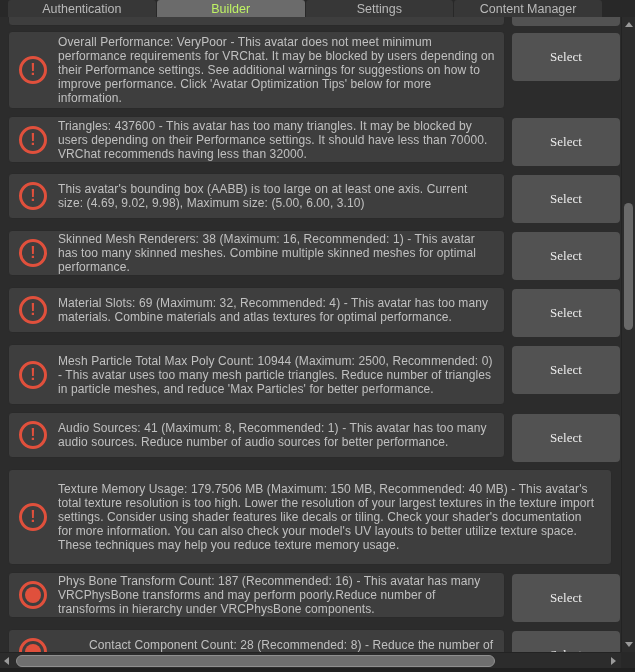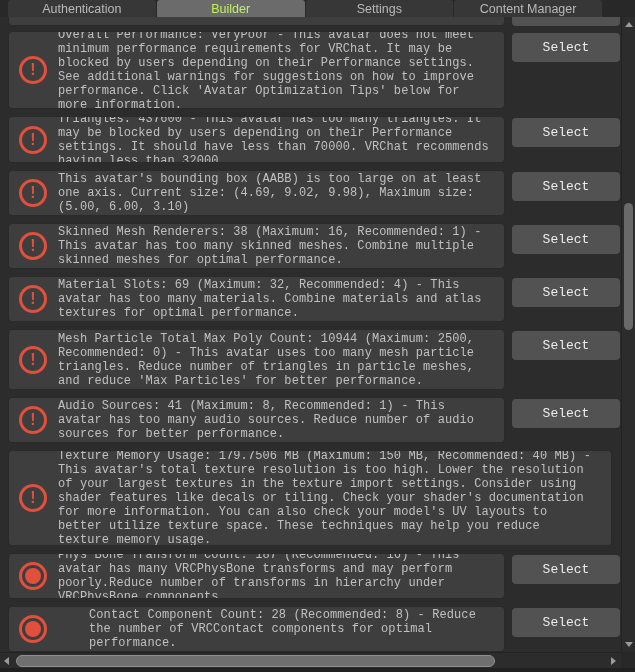--- a/index.html
+++ b/index.html
@@ -31,28 +31,27 @@
   .row-box{
     width:497px;box-sizing:border-box;background:#3e3e3e;
     border:1px solid #2a2a2a;border-radius:4px;
     display:flex;align-items:center;
     padding:4px 8px 4px 10px;overflow:hidden;
   }
   .row-box.wide{width:604px;}
   .msg{
     color:#c0c0c0;font-size:12px;line-height:14px;letter-spacing:0.1px;
     max-width:437px;
-    font-family:Liberation Mono, monospace;
   }
   .wide .msg{max-width:540px;}
   .btn-col{width:108px;margin-left:7px;flex-shrink:0;}
   .select-btn{
-    width:108px;height:29px;margin-top:2px;box-sizing:border-box;
+    width:108px;height:48px;margin-top:2px;box-sizing:border-box;
     background:#525252;border:none;border-radius:4px;
-    color:#ececec;font-size:13px;font-family:Liberation Mono, monospace;
+    color:#ececec;font-size:13px;font-family:Liberation Serif, serif;
     display:flex;align-items:center;justify-content:center;cursor:default;
   }
   
   .r1 .row-box{height:78px;}
   .r2 .row-box{height:47px;}
   .r3 .row-box{height:46px;}
   .r4 .row-box{height:46px;}
   .r5 .row-box{height:46px;}
   .r6 .row-box{height:61px;}
   .r7 .row-box{height:46px;}

